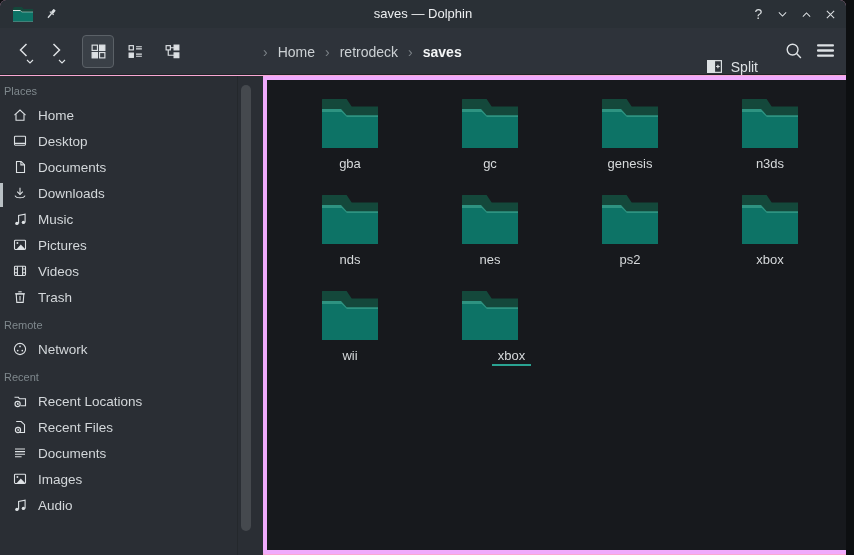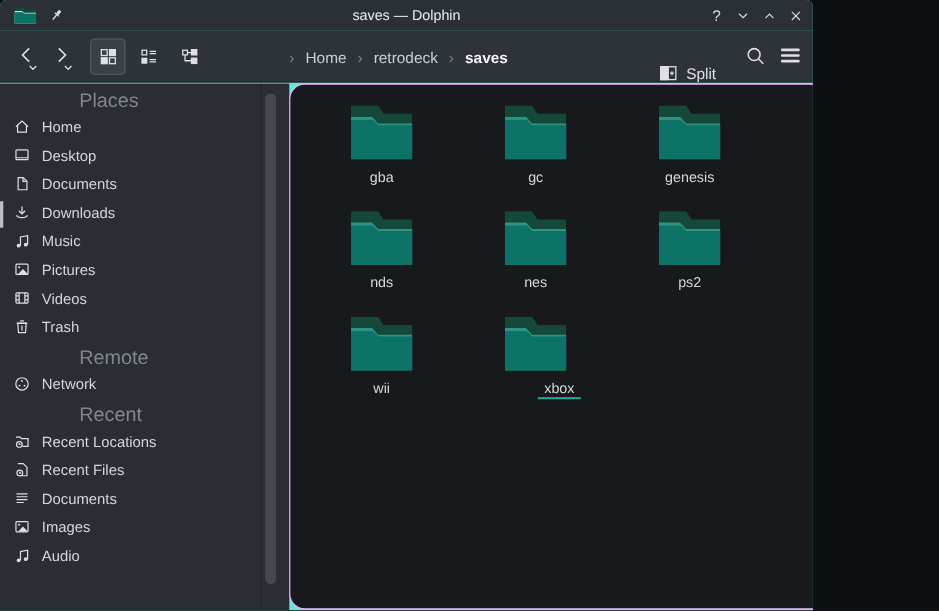--- a/index.html
+++ b/index.html
@@ -1,17 +1,17 @@
 <!DOCTYPE html>
 <html><head>
 <meta charset="utf-8">
 <style>
   html,body{margin:0;padding:0;background:#0d0f11;}
   body{font-family:"Liberation Sans", sans-serif;}
-  .window{position:relative;width:739px;height:555px;background:#5eead4;overflow:hidden;border-radius:6px 6px 0 0;}
+  .window{position:relative;width:846px;height:555px;background:#f9a8d4;overflow:hidden;border-radius:6px 6px 0 0;}
 
   
   .titlebar{position:absolute;left:0;top:0;right:0;height:28px;background:#2a3036;}
   .titlebar-left{position:absolute;left:13px;top:0;height:28px;display:flex;align-items:center;gap:11px;}
   .app-icon{width:20px;height:15px;position:relative;}
   .pin{color:#d9dde0;display:flex;}
   .win-title{position:absolute;left:0;right:0;top:0;height:28px;line-height:28px;text-align:center;color:#edeff1;font-size:13px;}
   .winbtns{position:absolute;right:6px;top:0;height:28px;display:flex;align-items:center;gap:5px;color:#d9dde0;}
   .winbtn{width:19px;height:19px;display:flex;align-items:center;justify-content:center;font-size:14px;}
 
@@ -30,29 +30,29 @@
   .crumb.current{color:#f4f6f7;font-weight:bold;}
   .crumb-sep{color:#7b8287;font-size:14px;}
   .split-btn{position:absolute;right:88px;top:0;height:47px;display:flex;align-items:flex-end;gap:8px;font-size:14px;color:#dde1e4;}
   .search-btn{position:absolute;right:42px;top:13px;}
   .menu-btn{position:absolute;right:11px;top:14px;}
 
   
   .sidebar{position:absolute;left:0;top:76px;bottom:0;width:263px;background:#2a2e34;overflow:hidden;}
   .sidebar::after{content:"";position:absolute;top:0;bottom:0;left:237px;width:1px;background:#24282c;}
   .sb-content{position:absolute;left:0;top:4px;right:26px;}
-  .sb-header{height:22px;line-height:22px;padding-left:28px;color:#7f888d;font-size:18px;margin-top:4px;margin-left:44px;}
+  .sb-header{height:22px;line-height:22px;padding-left:4px;color:#7f888d;font-size:11px;margin-top:4px;}
   .sb-header:first-child{margin-top:0;}
   .sb-item{height:26px;display:flex;align-items:center;padding-left:12px;gap:10px;color:#d3d7da;font-size:13.5px;}
   .sb-item .ic{display:flex;color:#dde1e4;}
   .sb-scrollthumb{position:absolute;left:241px;top:9px;width:10px;height:446px;background:#45494e;border-radius:5px;}
   .wall-sliver{position:absolute;left:0;top:183px;width:3px;height:24px;background:#c9d0d4;opacity:.9;}
 
   
-  .view{position:absolute;left:263px;top:76px;width:590px;height:478px;background:#17191d;border:1px solid #f0abfc;border-radius:14px;box-sizing:border-box;overflow:hidden;}
+  .view{position:absolute;left:263px;top:76px;width:590px;height:478px;background:#17191d;border:4px solid #f0abfc;border-radius:2px;box-sizing:border-box;overflow:hidden;}
   .grid{position:absolute;left:0;top:0;right:0;bottom:0;padding:18px 0 0 13px;display:grid;grid-template-columns:repeat(4,140px);grid-auto-rows:96px;}
   .folder-item{display:flex;flex-direction:column;align-items:center;}
   .folder-icon{width:56px;height:50px;position:relative;}
   .f-back{position:absolute;left:0;right:0;top:0;bottom:0;background:#14483b;border-radius:2px;
           clip-path:polygon(0 2%,44% 2%,53% 17%,100% 17%,100% 100%,0 100%);}
   .f-hl{position:absolute;left:0;right:0;top:22%;bottom:0;background:#2e9381;
           clip-path:polygon(0 0,34% 0,44% 16%,100% 16%,100% 100%,0 100%);}
   .f-front{position:absolute;left:0;right:0;top:27%;bottom:0;background:#0d7366;
           clip-path:polygon(0 0,34.5% 0,44.5% 15%,100% 15%,100% 100%,0 100%);}
   .app-icon .f-hl{background:#d8e6e2;}

